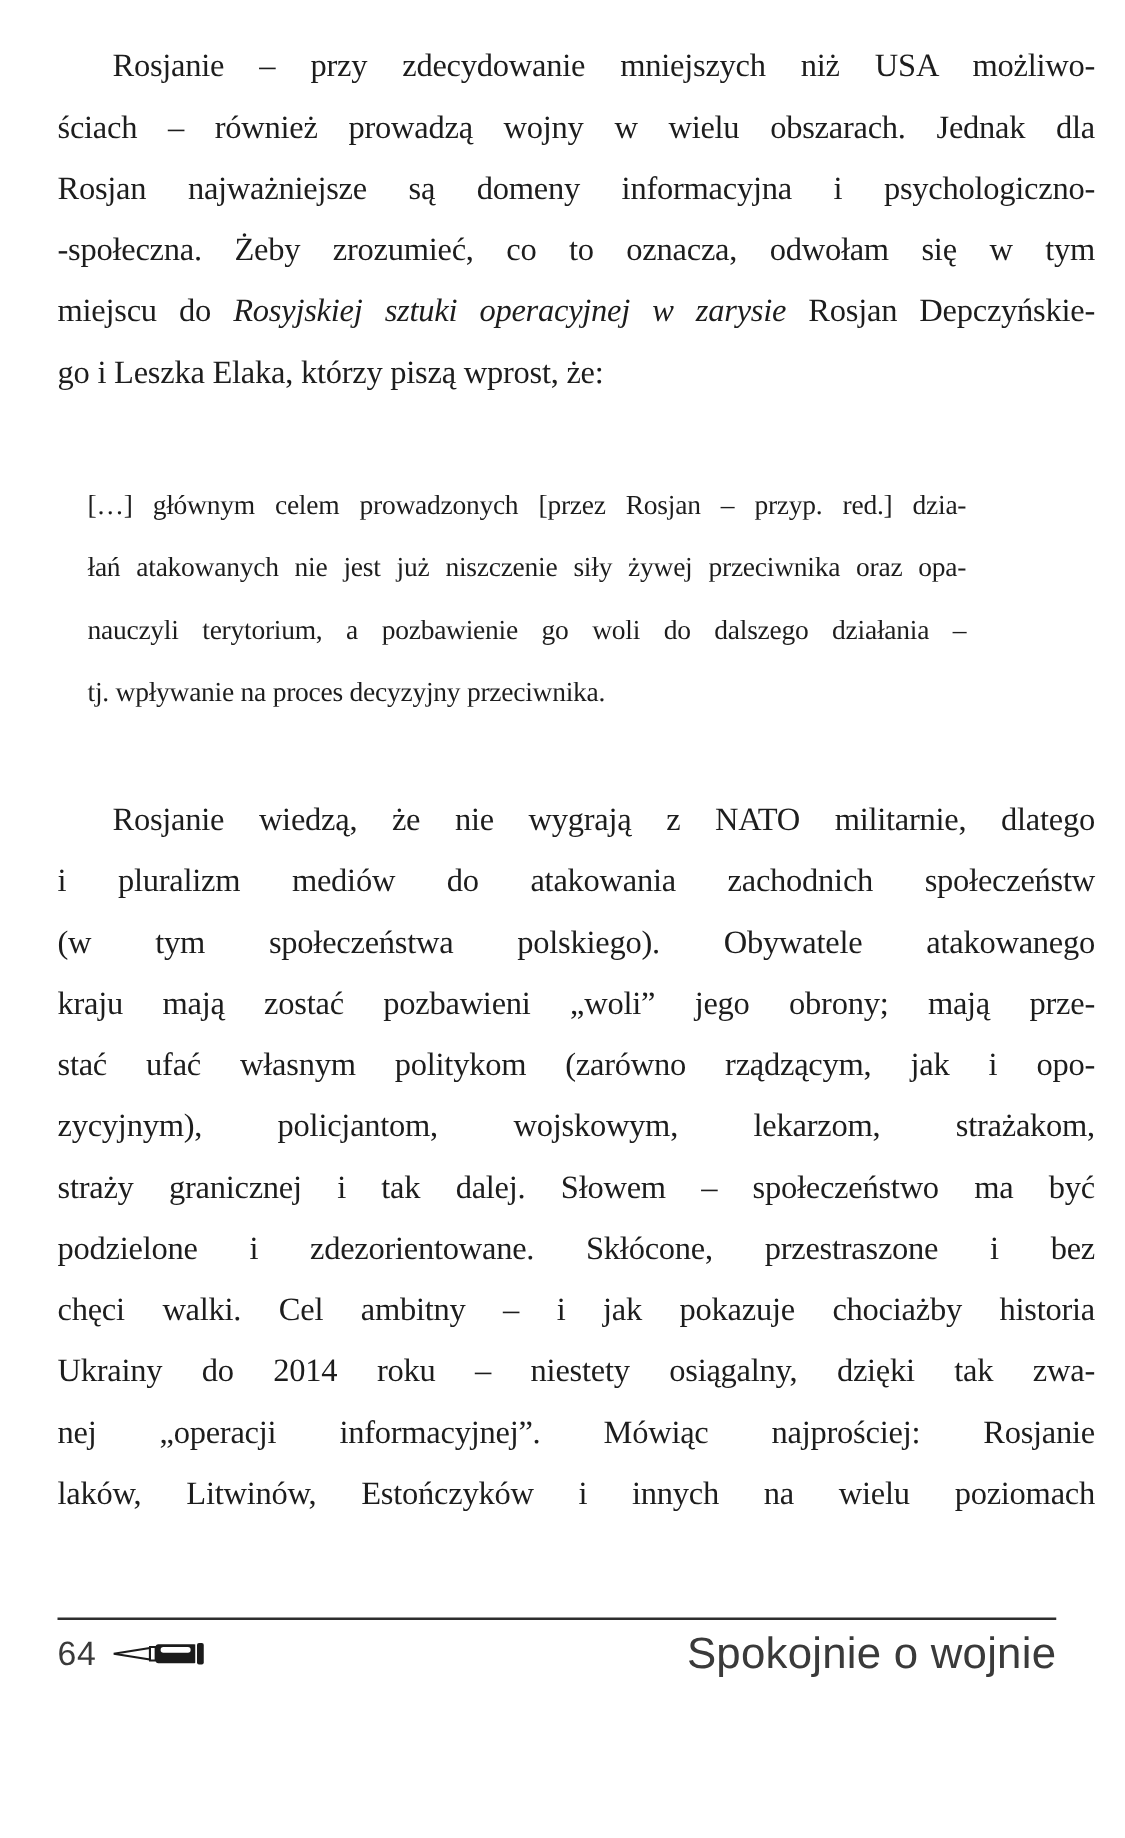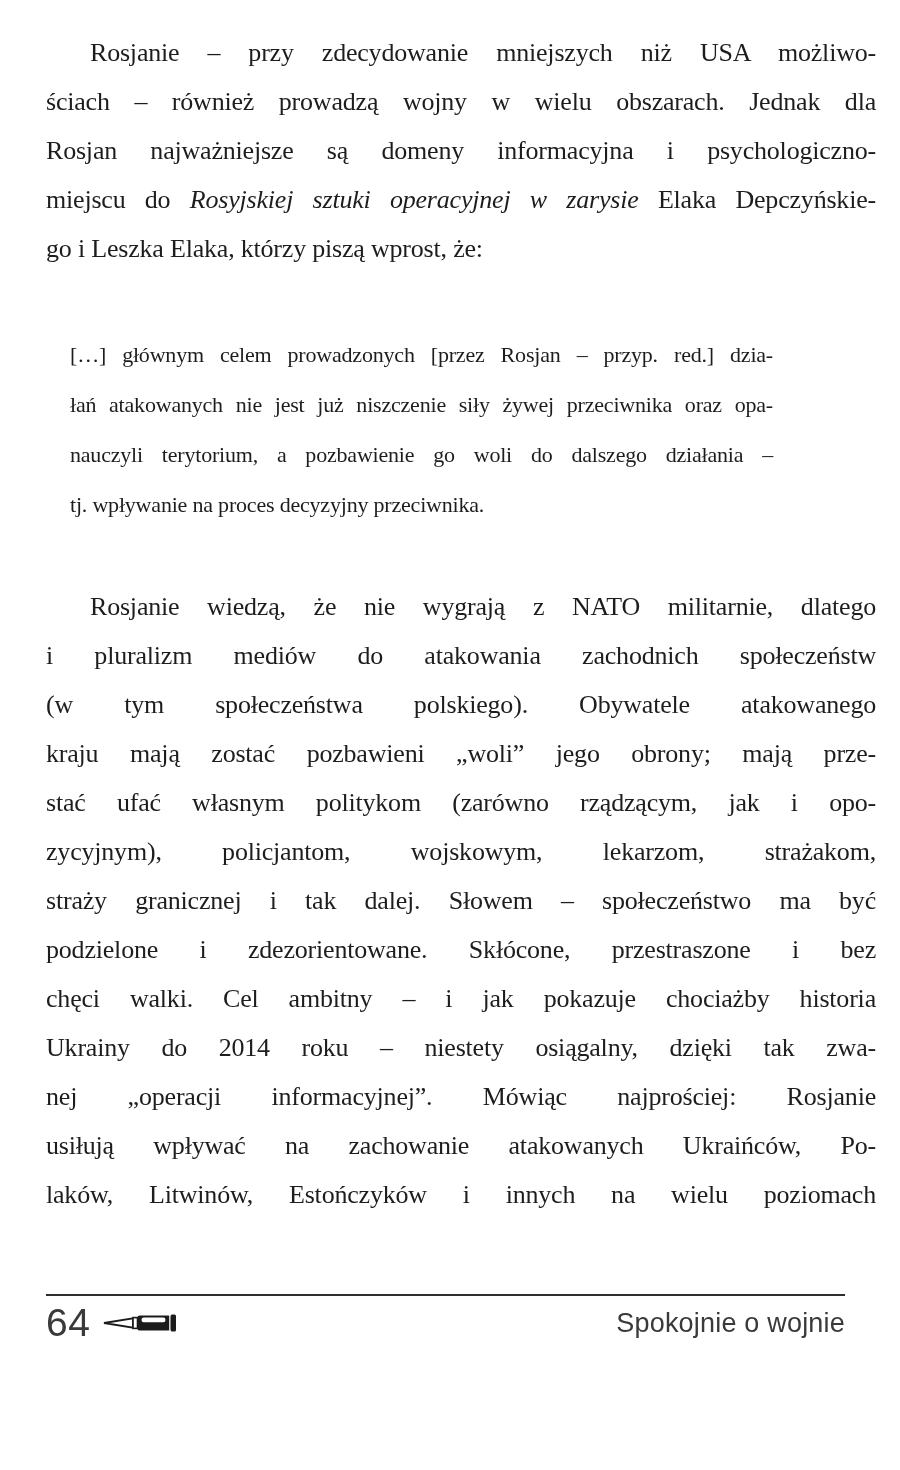--- a/index.html
+++ b/index.html
@@ -64,63 +64,63 @@
     display: flex;
     align-items: center;
     justify-content: space-between;
   }
   .footer-left {
     display: flex;
     align-items: center;
     gap: 13px;
   }
   .page-number {
-    font-size: 39px;
+    font-size: 27px;
     line-height: 32px;
     letter-spacing: 0.5px;
   }
   .bullet-icon-svg { display: block; }
   .book-title {
-    font-size: 27px;
+    font-size: 35px;
     line-height: 32px;
     letter-spacing: 0.2px;
   }
 </style>
 </head>
 <body>
 
 <div class="page">
 
   <main id="page-body">
       <div class="para body">
         <div class="line indent"><span>Rosjanie – przy zdecydowanie mniejszych niż USA możliwo-</span></div>
         <div class="line"><span>ściach – również prowadzą wojny w wielu obszarach. Jednak dla</span></div>
         <div class="line"><span>Rosjan najważniejsze są domeny informacyjna i psychologiczno-</span></div>
-        <div class="line"><span>miejscu do </span><span class="italic">Rosyjskiej sztuki operacyjnej w zarysie</span><span> Elaka Depczyńskie-</span></div>
+        <div class="line"><span>-społeczna. Żeby zrozumieć, co to oznacza, odwołam się w tym</span></div>
+        <div class="line"><span>miejscu do </span><span class="italic">Rosyjskiej sztuki operacyjnej w zarysie</span><span> Rosjan Depczyńskie-</span></div>
         <div class="line flush"><span>go i Leszka Elaka, którzy piszą wprost, że:</span></div>
       </div>
       <div class="para quote">
         <div class="line"><span>[…] głównym celem prowadzonych [przez Rosjan – przyp. red.] dzia-</span></div>
         <div class="line"><span>łań atakowanych nie jest już niszczenie siły żywej przeciwnika oraz opa-</span></div>
         <div class="line"><span>nauczyli terytorium, a pozbawienie go woli do dalszego działania –</span></div>
         <div class="line flush"><span>tj. wpływanie na proces decyzyjny przeciwnika.</span></div>
       </div>
       <div class="para body main-2">
         <div class="line indent"><span>Rosjanie wiedzą, że nie wygrają z NATO militarnie, dlatego</span></div>
         <div class="line"><span>i pluralizm mediów do atakowania zachodnich społeczeństw</span></div>
         <div class="line"><span>(w tym społeczeństwa polskiego). Obywatele atakowanego</span></div>
         <div class="line"><span>kraju mają zostać pozbawieni „woli” jego obrony; mają prze-</span></div>
         <div class="line"><span>stać ufać własnym politykom (zarówno rządzącym, jak i opo-</span></div>
         <div class="line"><span>zycyjnym), policjantom, wojskowym, lekarzom, strażakom,</span></div>
         <div class="line"><span>straży granicznej i tak dalej. Słowem – społeczeństwo ma być</span></div>
         <div class="line"><span>podzielone i zdezorientowane. Skłócone, przestraszone i bez</span></div>
         <div class="line"><span>chęci walki. Cel ambitny – i jak pokazuje chociażby historia</span></div>
         <div class="line"><span>Ukrainy do 2014 roku – niestety osiągalny, dzięki tak zwa-</span></div>
         <div class="line"><span>nej „operacji informacyjnej”. Mówiąc najprościej: Rosjanie</span></div>
-        <div class="line"><span>usiłują wpływać na zachowanie atakowanych Ukraińców, Po-</span></div>
         <div class="line"><span>laków, Litwinów, Estończyków i innych na wielu poziomach</span></div>
       </div>
     </main>
 
   <footer class="page-footer">
     <div class="footer-rule"></div>
     <div class="footer-row">
       <div class="footer-left">
         <span class="page-number">64</span>
         <span>

